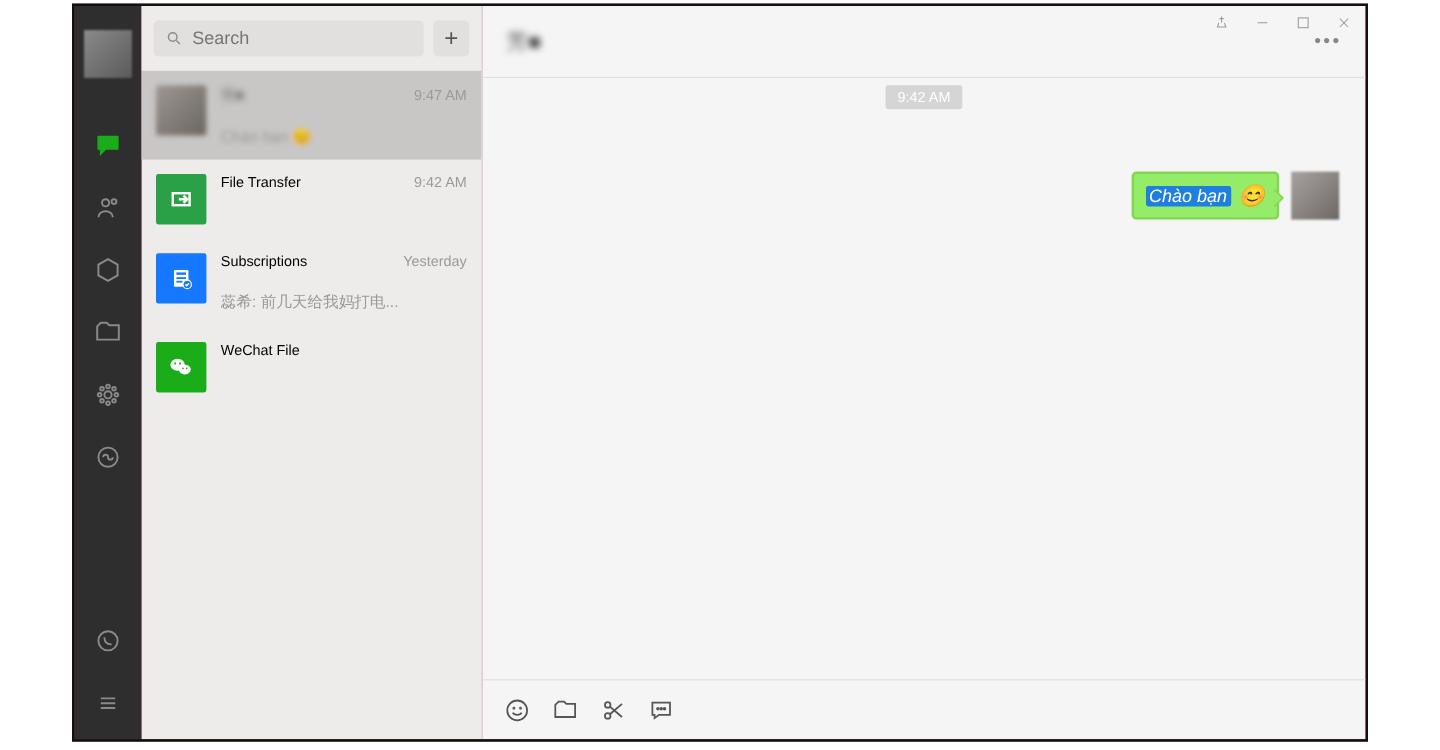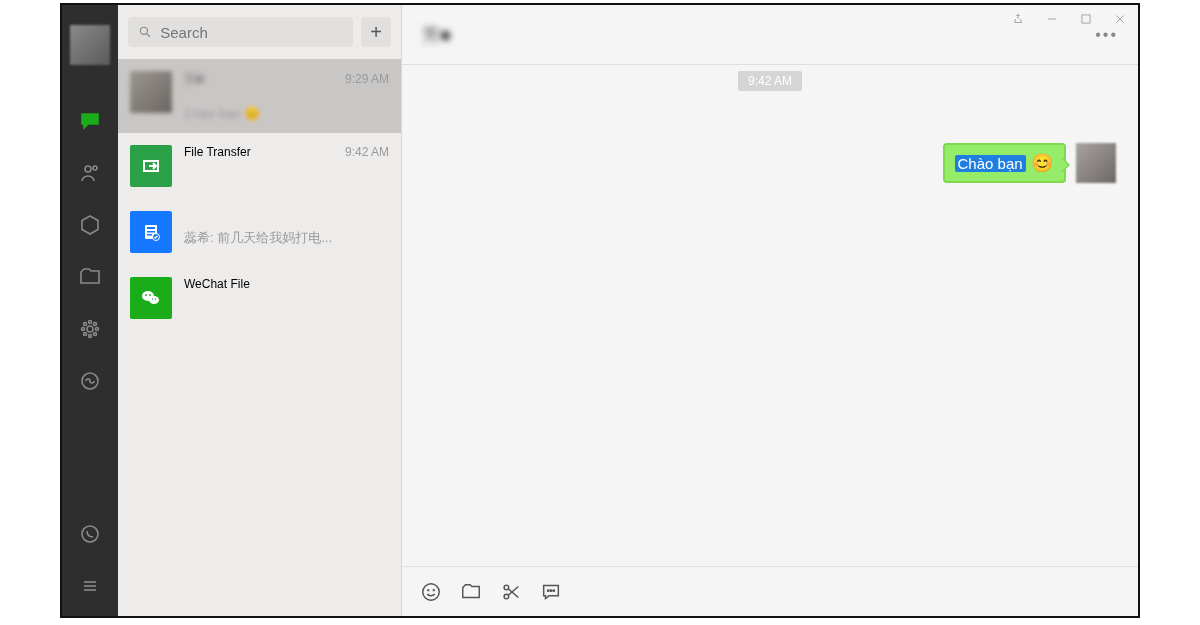--- a/index.html
+++ b/index.html
@@ -132,20 +132,21 @@
     font-size: 12px;
     padding: 3px 10px;
     border-radius: 2px;
     position: absolute;
     top: 6px; left: 50%; transform: translateX(-50%);
   }
   .msg-row {
     display:flex; justify-content:flex-end; align-items:flex-start;
     gap: 10px;
     margin-top: 60px;
+    font-style: italic;
   }
   .bubble {
     background: #95ec69;
     border: 2px solid #7fd84e;
     border-radius: 4px;
     padding: 7px 10px;
     font-size: 15px;
     position: relative;
     display: inline-flex;
     align-items: center;
@@ -306,21 +307,21 @@
         <input type="text" placeholder="Search" style="">
       </div>
       <div class="plus-btn">+</div>
     </div>
 
     <div class="conv selected">
       <div class="av blur-av"></div>
       <div class="body">
         <div class="line1">
           <span class="name blur-name">芳■</span>
-          <span class="time">9:29 AM</span>
+          <span class="time">9:47 AM</span>
         </div>
         <div class="preview" style="filter:blur(2px)">
           <span>Chào bạn</span>
           <span class="emoji">😊</span>
         </div>
       </div>
     </div>
 
     <div class="conv">
       <div class="av" style="background:#2aa147">
@@ -343,20 +344,24 @@
         <svg viewBox="0 0 24 24" fill="#fff">
             <rect x="6" y="5" width="12" height="14" rx="1" fill="#fff"></rect>
             <rect x="8" y="7" width="8" height="2" fill="#1677ff"></rect>
             <rect x="8" y="11" width="8" height="1.5" fill="#1677ff"></rect>
             <rect x="8" y="14" width="5" height="1.5" fill="#1677ff"></rect>
             <circle cx="17" cy="17" r="3.5" fill="#1677ff" stroke="#fff"></circle>
             <path d="M15.5 17l1 1 2-2" stroke="#fff" fill="none" stroke-width="1.3"></path>
           </svg>
       </div>
       <div class="body">
+        <div class="line1">
+          <span class="name">Subscriptions</span>
+          <span class="time">Yesterday</span>
+        </div>
         <div class="preview">蕊希: 前几天给我妈打电...</div>
       </div>
     </div>
 
     <div class="conv">
       <div class="av" style="background:#1aad19">
         <svg viewBox="0 0 24 24">
             <ellipse cx="9" cy="10" rx="6" ry="5" fill="#fff"></ellipse>
             <ellipse cx="15" cy="14" rx="5" ry="4" fill="#fff"></ellipse>
             <circle cx="7" cy="9" r="0.9" fill="#1aad19"></circle>

